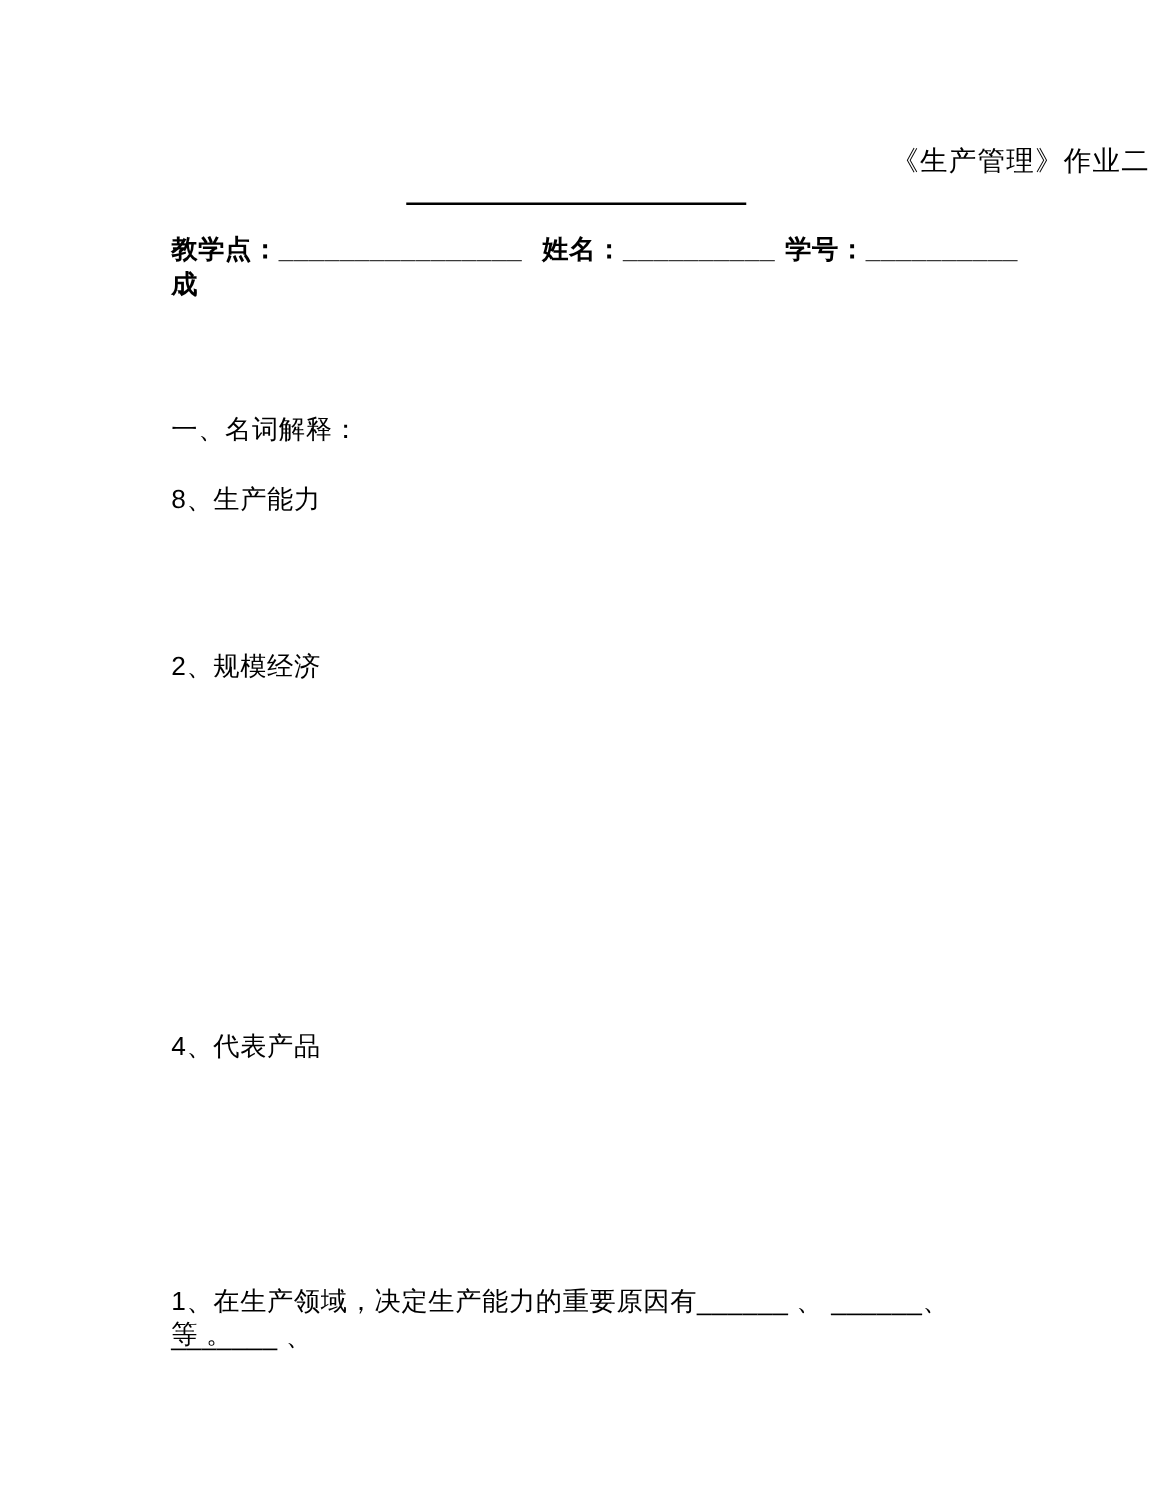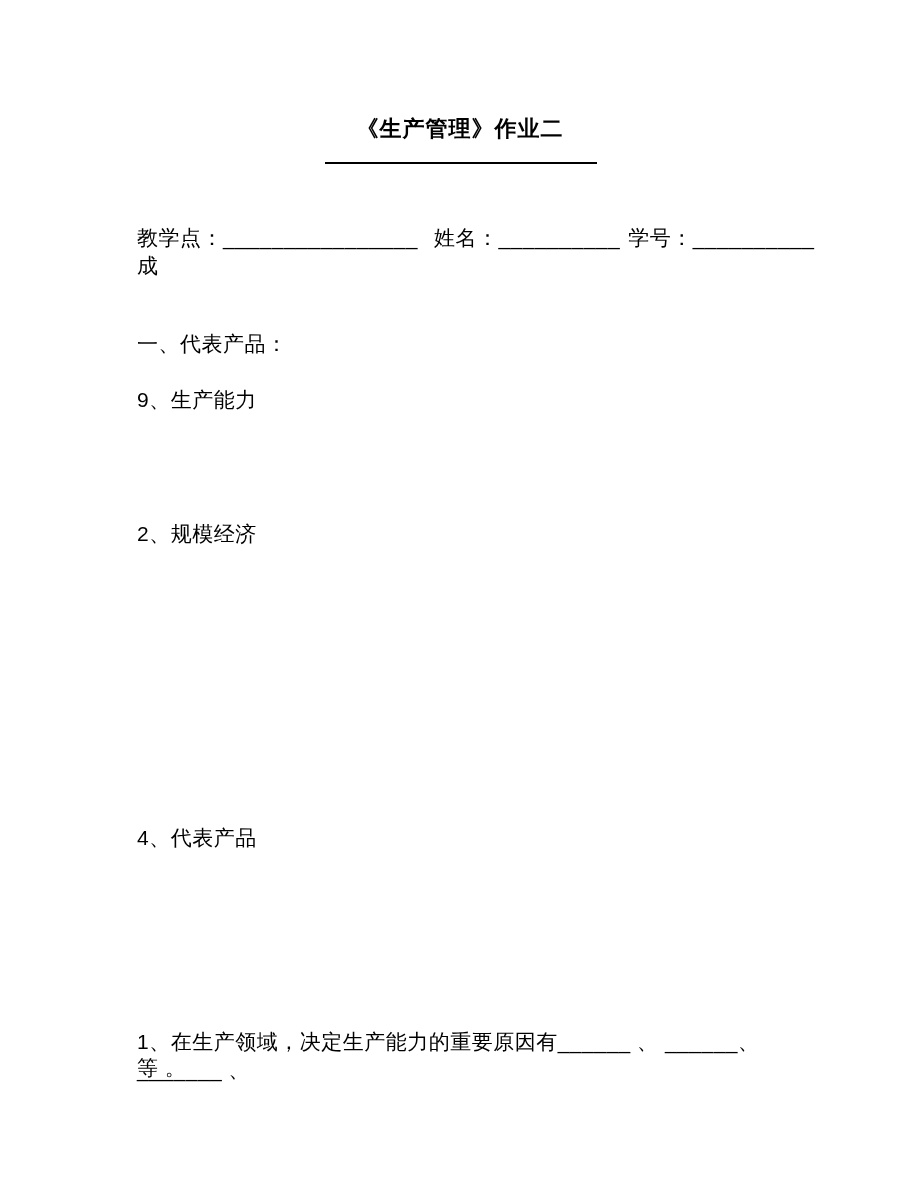--- a/index.html
+++ b/index.html
@@ -18,28 +18,28 @@
   }
   .line {
     position: absolute;
     left: 137px;
     right: 100px;
     font-size: 21px;
     line-height: 1.35;
     color: #000000;
     letter-spacing: 0.5px;
   }
-  .bold { font-weight: normal; margin-top: 38px; }
+  .bold { font-weight: bold; }
   .title {
     position: absolute;
     left: 0;
     width: 100%;
-    text-align: center;
+    text-align: right;
     font-size: 22px;
-    font-weight: bold;
+    font-weight: normal;
     letter-spacing: 1px;
   }
   .title-rule {
     position: absolute;
     left: 325px;
     width: 272px;
     border-top: 2px solid #000000;
     height: 0;
   }
   .blank {
@@ -53,23 +53,23 @@
 
 <div class="page">
 
   <h1 class="title" style="top:114px">《生产管理》作业二</h1>
 
   <div class="title-rule" style="top:162px"></div>
 
   <p class="line bold" style="top:186px"><span>教学点：</span><span class="blank gap">________________</span><span>姓名：</span><span class="blank gap-sm">__________</span><span>学号：</span><span class="blank">__________</span><span>成</span></p>
 
 
-  <p class="line" style="top:330px">一、代表产品：</p>
+  <p class="line" style="top:330px">一、名词解释：</p>
 
-  <p class="line" style="top:386px">9、生产能力</p>
+  <p class="line" style="top:386px">8、生产能力</p>
 
   <p class="line" style="top:520px">2、规模经济</p>
 
 
   <p class="line" style="top:824px">4、代表产品</p>
 
 
   <p class="line" style="top:1028px">1、在生产领域，决定生产能力的重要原因有______ 、 ______、 _______ 、</p>
 
   <p class="line" style="top:1054px">等 。</p>

